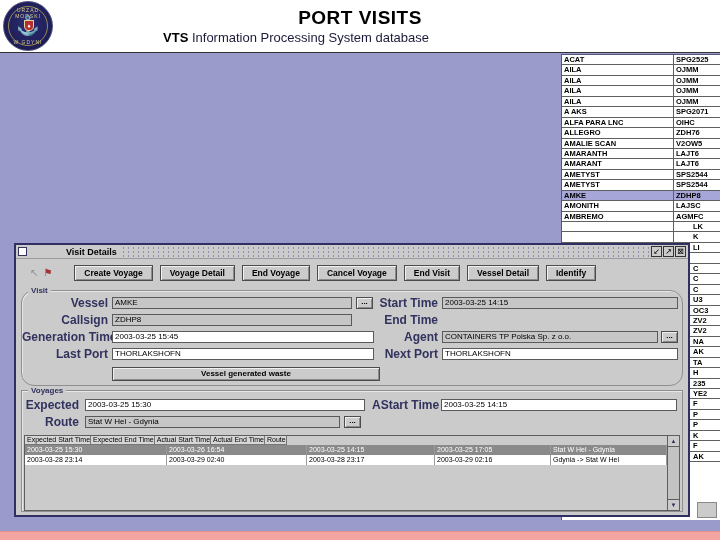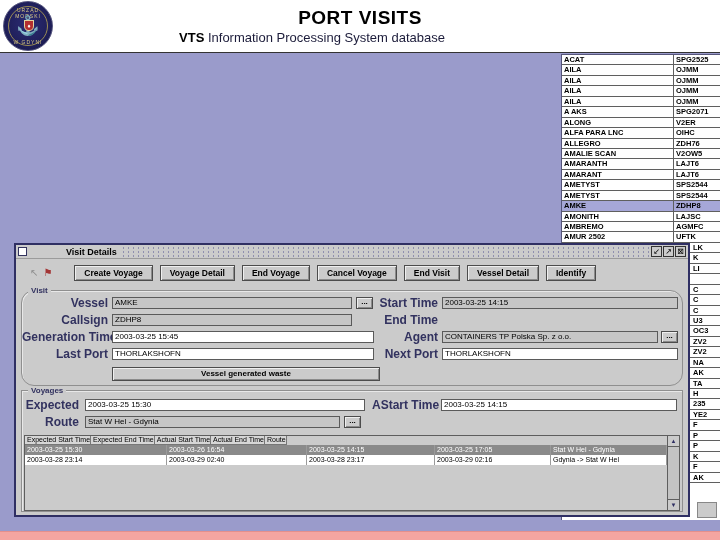--- a/index.html
+++ b/index.html
@@ -1,21 +1,21 @@
 <!DOCTYPE html>
 <html><head>
 <meta charset="utf-8">
 <style>
   html,body{margin:0;padding:0;}
   .stage{position:relative;width:720px;height:540px;overflow:hidden;background:#9a9bcb;
          font-family:"Liberation Sans",sans-serif;color:#000;}
   
   .hdr{position:absolute;left:0;top:0;width:720px;height:53px;background:#fff;border-bottom:1px solid #333;box-sizing:border-box;}
   .title{position:absolute;left:0;top:7px;width:720px;text-align:center;font-size:19px;font-weight:bold;letter-spacing:.5px;}
-  .subtitle{position:absolute;left:0;top:30px;width:592px;text-align:center;font-size:13px;color:#1c1c3a;padding-left:16px;}
+  .subtitle{position:absolute;left:0;top:30px;width:592px;text-align:center;font-size:13px;color:#1c1c3a;}
   .subtitle b{font-weight:bold;color:#000;}
   .logo{position:absolute;left:3px;top:1px;width:50px;height:50px;border-radius:50%;
         background:radial-gradient(circle at 50% 45%,#2c2c74 0%,#1d1d55 70%,#12123c 100%);
         border:1px solid #55557e;box-sizing:border-box;}
   .logo .ring{position:absolute;left:4px;top:4px;right:4px;bottom:4px;border-radius:50%;border:1px solid #9a8c55;}
   .logo .ttop{position:absolute;left:0;top:5px;width:100%;text-align:center;font-size:5px;color:#d9c987;letter-spacing:1px;}
   .logo .tbot{position:absolute;left:0;bottom:5px;width:100%;text-align:center;font-size:5px;color:#d9c987;letter-spacing:1px;}
   .logo .anch{position:absolute;left:0;top:13px;width:100%;text-align:center;font-size:19px;line-height:22px;color:#cdbd7e;}
   .logo .shield{position:absolute;left:20px;top:18px;width:10px;height:11px;background:#b42f2f;border:1px solid #e3d6a0;
         border-radius:0 0 45% 45%;box-sizing:border-box;}
@@ -128,24 +128,20 @@
         <div class="vrow">
           <div class="vname">AILA</div>
           <div class="vcode">OJMM</div>
         </div>
 
         <div class="vrow">
           <div class="vname">A AKS</div>
           <div class="vcode">SPG2071</div>
         </div>
 
-        <div class="vrow">
-          <div class="vname">ALONG</div>
-          <div class="vcode">V2ER</div>
-        </div>
 
         <div class="vrow">
           <div class="vname">ALFA PARA LNC</div>
           <div class="vcode">OIHC</div>
         </div>
 
         <div class="vrow">
           <div class="vname">ALLEGRO</div>
           <div class="vcode">ZDH76</div>
         </div>
@@ -183,24 +179,20 @@
         <div class="vrow">
           <div class="vname">AMONITH</div>
           <div class="vcode">LAJSC</div>
         </div>
 
         <div class="vrow">
           <div class="vname">AMBREMO</div>
           <div class="vcode">AGMFC</div>
         </div>
 
-        <div class="vrow">
-          <div class="vname">AMUR 2502</div>
-          <div class="vcode">UFTK</div>
-        </div>
       </div>
     <div>
 
         <div class="vrow">
           <div class="vname"></div>
           <div class="vcode partial">LK</div>
         </div>
 
         <div class="vrow">
           <div class="vname"></div>

